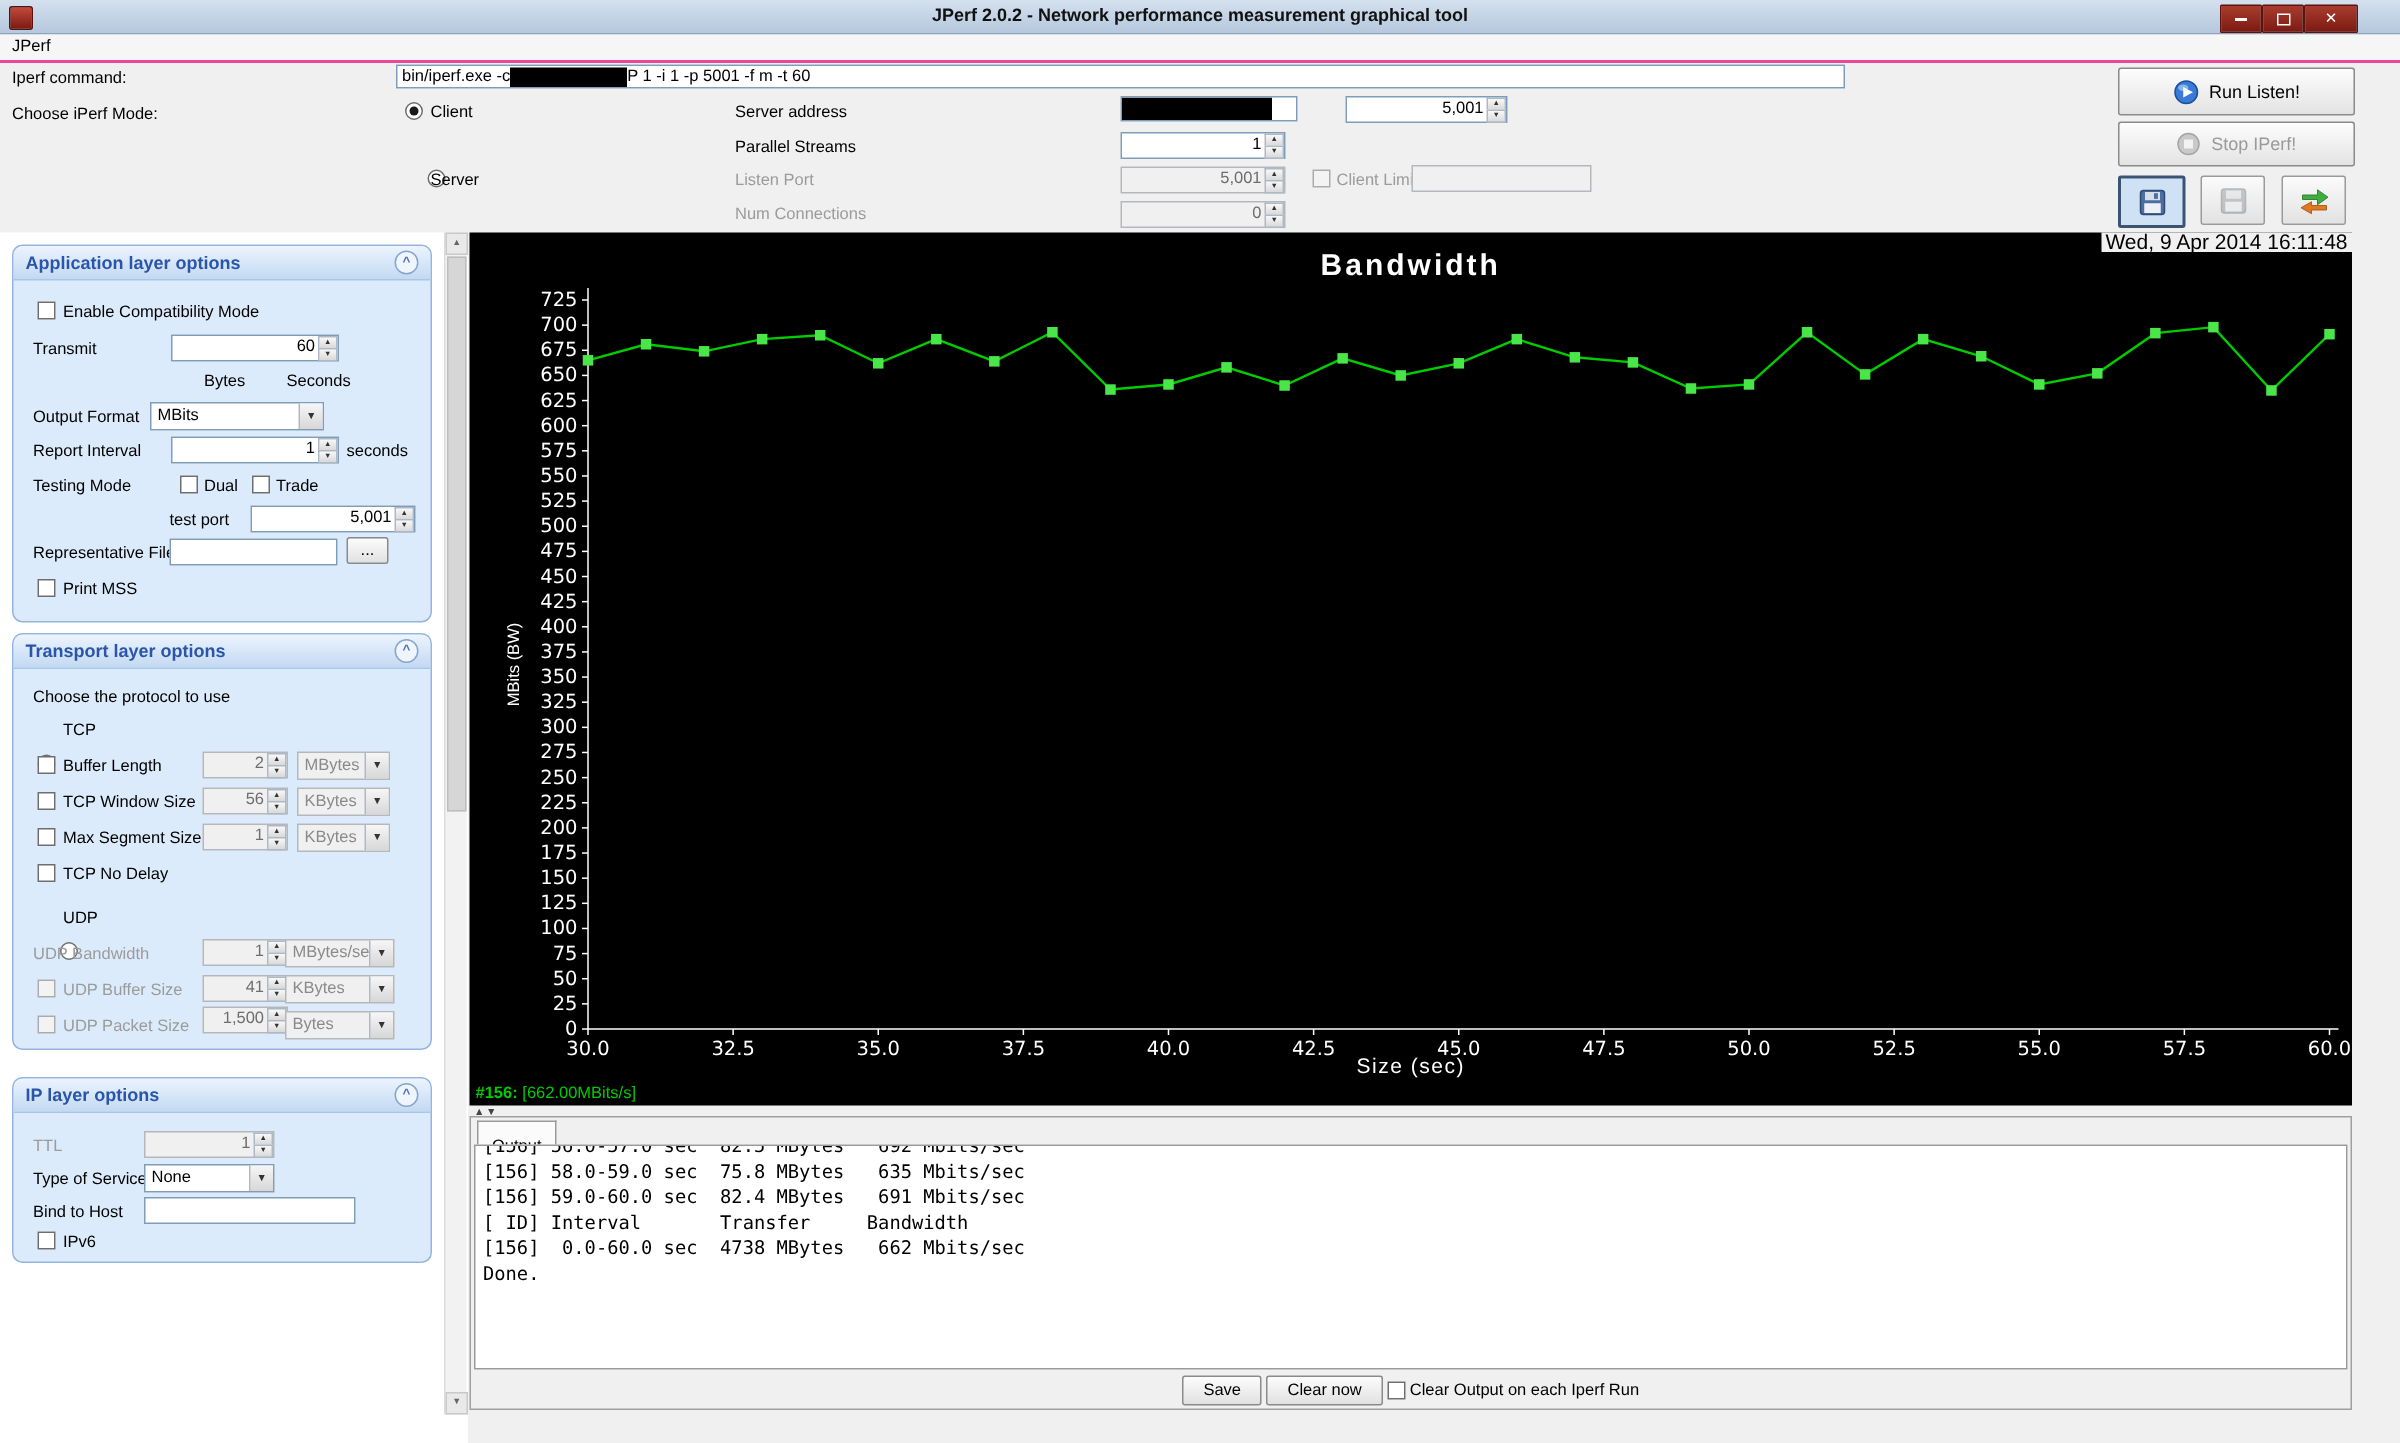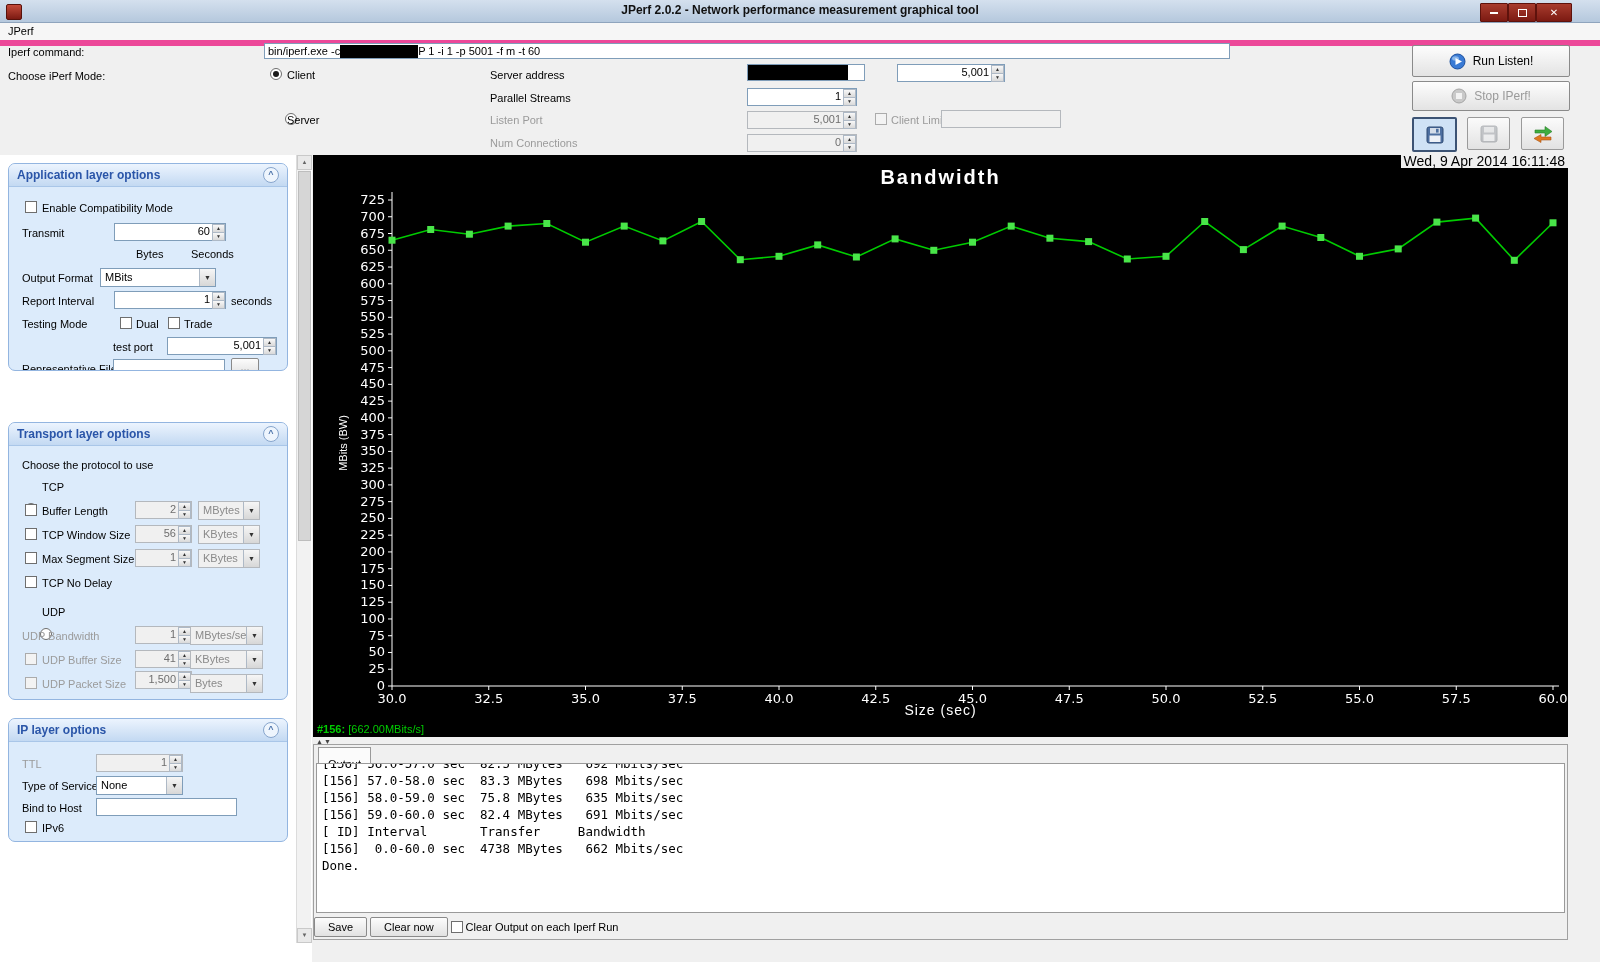--- a/index.html
+++ b/index.html
@@ -11,21 +11,21 @@
   
   #titlebar{position:absolute;left:0;top:0;width:1600px;height:22px;
             background:linear-gradient(#d4e0ee,#b5c8dd);border-bottom:1px solid #8fa4bd;}
   #titlebar .title{position:absolute;left:0;right:0;top:3px;text-align:center;font-size:12px;font-weight:bold;color:#111;}
   .appicon{position:absolute;left:6px;top:4px;width:14px;height:14px;background:linear-gradient(#c34a3a,#7c1a12);border:1px solid #58110b;border-radius:2px;}
   .winbtn{position:absolute;top:3px;height:17px;background:linear-gradient(#a83c2e,#7c1a12);border:1px solid #5e120c;
           color:#fff;display:flex;align-items:center;justify-content:center;font-size:9px;border-radius:1px;}
   .winbtn .bar{width:8px;height:2px;background:#fff;}
   .winbtn .box{width:7px;height:6px;border:1px solid #fff;}
   
-  #menubar{position:absolute;left:0;top:23px;width:1600px;height:17px;background:#f6f6f6;border-bottom:6px solid #ec4899;}
+  #menubar{position:absolute;left:0;top:23px;width:1600px;height:17px;background:#f6f6f6;border-bottom:2px solid #ec4899;}
   #menubar .mitem{position:absolute;left:8px;top:2px;font-size:11px;}
   
   .tfield{background:#fff;border:1px solid #7f9db9;box-sizing:border-box;display:flex;align-items:center;
           padding:0 3px;font-size:11px;overflow:hidden;white-space:nowrap;}
   .dis{background:#f0f0f0 !important;color:#8a8a8a;border-color:#b4b8bd !important;}
   .spinner{display:flex;border:1px solid #7f9db9;background:#fff;box-sizing:border-box;}
   .spinner .val{flex:1;text-align:right;padding:1px 2px;font-size:11px;overflow:hidden;}
   .spinner.dis .val{color:#6e6e6e;}
   .btns{display:flex;flex-direction:column;width:13px;}
   .btns i{flex:1;font-style:normal;font-size:5px;line-height:7px;text-align:center;
@@ -72,21 +72,21 @@
   
   #output{position:absolute;left:313px;top:744px;width:1255px;height:196px;background:#f0f0f0;
           border:1px solid #a0a0a0;box-sizing:border-box;}
   .divarrows{position:absolute;left:2px;top:-7px;font-size:7px;color:#444;letter-spacing:1px;}
   .tab{position:absolute;left:4px;top:2px;height:16px;padding:16px 9px;background:#fbfbfb;border:1px solid #9a9a9a;
        border-bottom:none;font-size:11px;display:flex;align-items:center;box-sizing:border-box;}
   #console{position:absolute;left:2px;right:2px;top:18px;height:150px;background:#fff;border:1px solid #9a9a9a;
            overflow:hidden;box-sizing:border-box;}
   #console-lines{margin-top:-9px;padding-left:5px;}
   .conline{font-family:"DejaVu Sans Mono","Liberation Mono",monospace;font-size:12.5px;line-height:17px;white-space:pre;color:#000;}
-  #outbtns{position:absolute;left:0;right:0;top:172px;display:flex;align-items:center;gap:3px;}
+  #outbtns{position:absolute;left:0;right:0;top:172px;display:flex;align-items:center;justify-content:center;gap:3px;}
   .smallbtn{border:1px solid #8a8a8a;border-radius:2px;background:linear-gradient(#fcfcfc,#e1e1e1);
             font-size:11px;padding:3px 13px;}
 </style>
 </head>
 <body>
 
 <div id="root">
 
   
   <div id="titlebar">
@@ -199,21 +199,21 @@
   <div class="abs iconbtn" style="left:1521px;top:117px;width:41px;height:31px;">
     <svg width="22" height="20" viewBox="0 0 22 20">
       <polygon points="3,6 13,6 13,2.5 20,7.5 13,12.5 13,9 3,9" fill="#3fae3f" stroke="#2a7c2a" stroke-width="0.6"></polygon>
       <polygon points="19,13 9,13 9,10.5 2,14.5 9,18.5 9,16 19,16" fill="#e07820" stroke="#a85514" stroke-width="0.6"></polygon>
     </svg>
   </div>
 
   
   <div id="sidebar">
 
-    <div class="panel" style="top:8px;height:208px;">
+    <div class="panel" style="top:8px;height:252px;">
       <div class="phead">
         <span>Application layer options</span>
         <span class="collapse">^</span>
       </div>
       <span class="abs chkbox" style="left:16px;top:37px;"></span>
       <span class="abs lbl" style="left:33px;top:38px;">Enable Compatibility Mode</span>
 
       <span class="abs lbl" style="left:13px;top:63px;">Transmit</span>
       <div class="abs spinner" style="left:105px;top:59px;width:112px;height:18px;">
         <span class="val">60</span>
@@ -531,21 +531,20 @@
     </div>
   </div>
 
   
   <div id="output">
     <span class="divarrows">▲▼</span>
     <div class="tab">Output</div>
     <div id="console">
       <div id="console-lines">
           <div class="conline">[156] 56.0-57.0 sec  82.5 MBytes   692 Mbits/sec</div>
-          <div class="conline">[156] 57.0-58.0 sec  83.3 MBytes   698 Mbits/sec</div>
           <div class="conline">[156] 58.0-59.0 sec  75.8 MBytes   635 Mbits/sec</div>
           <div class="conline">[156] 59.0-60.0 sec  82.4 MBytes   691 Mbits/sec</div>
           <div class="conline">[ ID] Interval       Transfer     Bandwidth</div>
           <div class="conline">[156]  0.0-60.0 sec  4738 MBytes   662 Mbits/sec</div>
           <div class="conline">Done.</div>
         </div>
     </div>
     <div id="outbtns">
       <button class="smallbtn">Save</button>
       <button class="smallbtn">Clear now</button>

